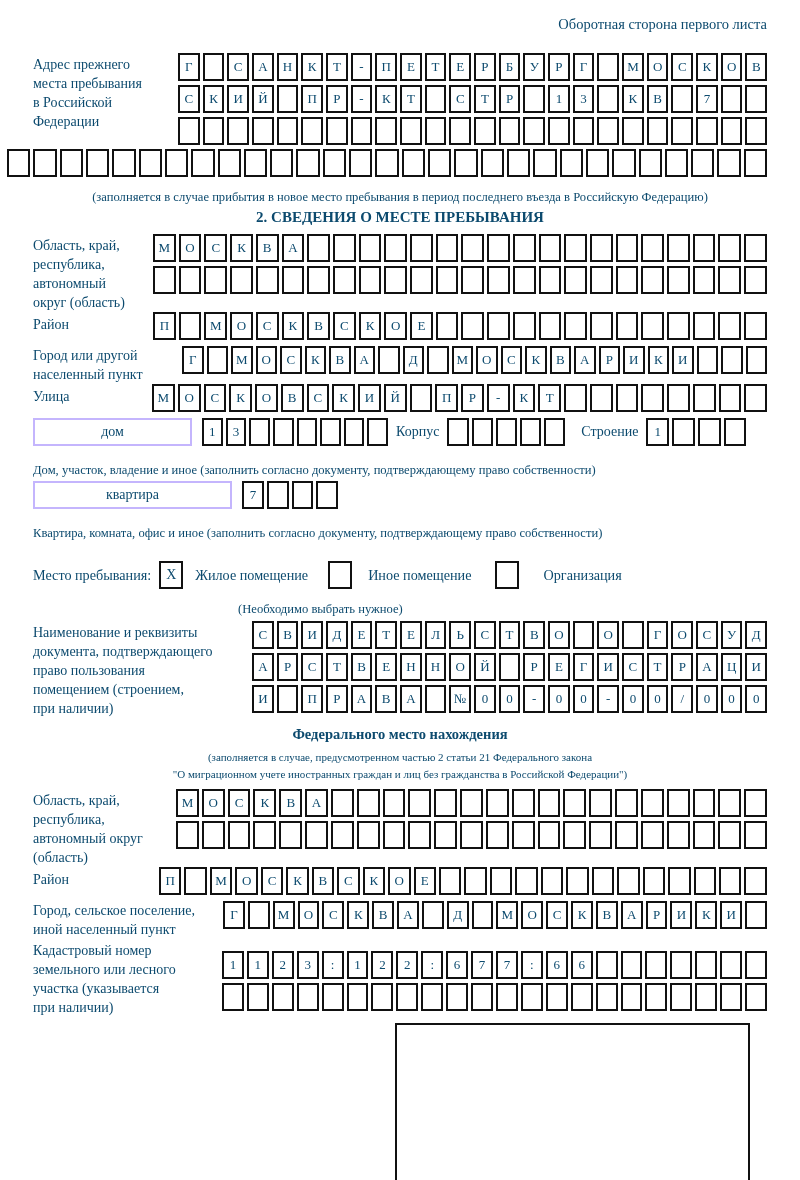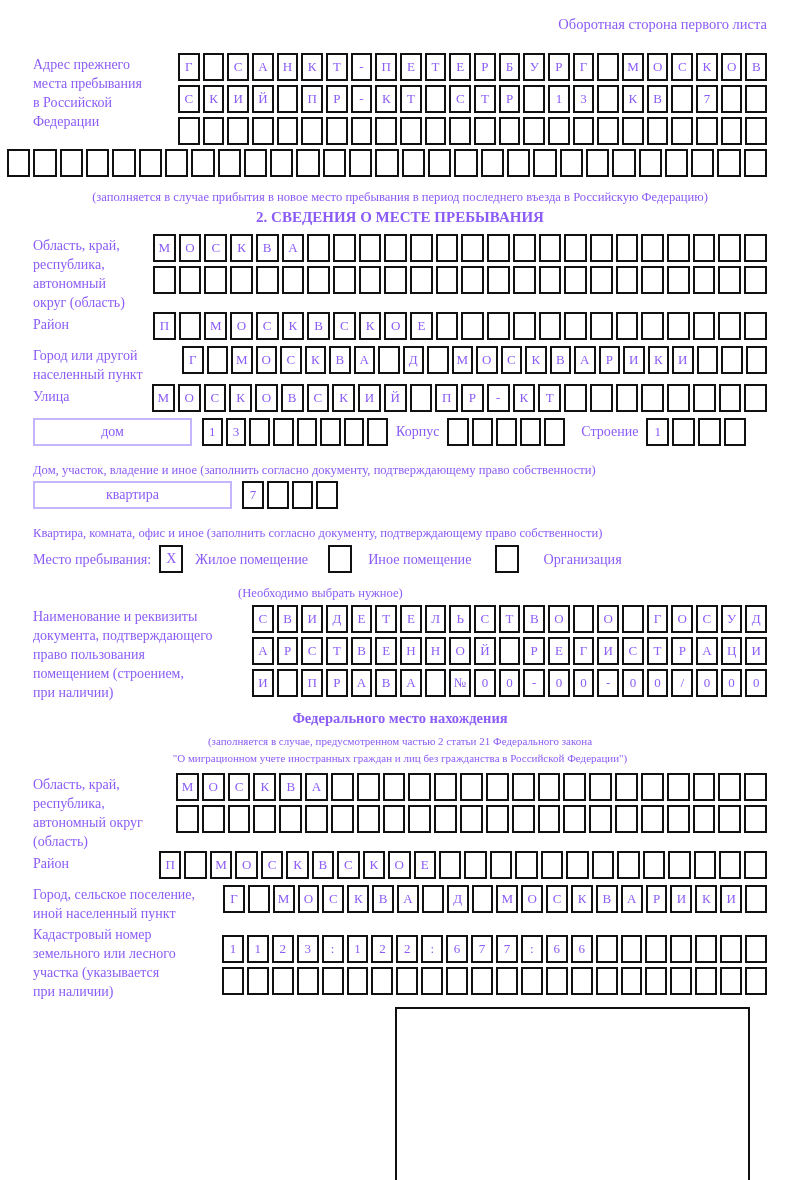--- a/index.html
+++ b/index.html
@@ -1,18 +1,18 @@
 <!DOCTYPE html>
 <html><head>
 <meta charset="utf-8">
 <style>
   html,body{margin:0;padding:0;background:#fff;}
   .page{
     position:relative;width:800px;height:1180px;box-sizing:border-box;
-    padding:16px 33px 0 33px;overflow:hidden;background:#fff;color:#8b5cf6;
+    padding:16px 33px 0 33px;overflow:hidden;background:#fff;color:#0c4a6e;
     font-family:"Liberation Serif","DejaVu Serif",serif;
   }
   .header-note{text-align:right;font-size:14.5px;margin-bottom:20px;}
   .frow{display:flex;align-items:flex-start;}
   .flabel{flex-shrink:0;font-size:14px;line-height:19px;padding-top:2px;}
   .flabel.single{line-height:26px;padding-top:0;}
   .rows{flex:1;display:flex;flex-direction:column;}
   .cells{flex:1;display:flex;gap:3px;margin-bottom:4px;min-width:0;}
   .cells.fixed{flex:0 0 auto;}
   .cell{
@@ -30,21 +30,21 @@
   .inline-lbl{font-size:14px;line-height:28px;white-space:nowrap;}
   .note{font-size:12.6px;line-height:16px;margin:12px 0 3px 0;}
   .note.center{text-align:center;}
   .sec-title{font-size:15px;font-weight:bold;text-align:center;margin:4px 0 8px 0;}
   .center-title{font-size:14.5px;font-weight:bold;text-align:center;margin:8px 0 6px 0;}
   .fed-note{font-size:11px;line-height:17px;text-align:center;margin-bottom:6px;}
   .cb{
     width:20px;height:24px;border:2px solid #111;flex-shrink:0;
     font-size:14px;line-height:23px;text-align:center;background:#fff;
   }
-  .stay-row{display:flex;align-items:center;margin-top:4px;font-size:14.2px;}
+  .stay-row{display:flex;align-items:center;margin-top:20px;font-size:14.2px;}
   .stay-note{margin-left:205px;}
   .stamp-box{margin-left:362px;margin-top:6px;width:351px;height:171px;border:2px solid #111;background:#fff;}
   .stamp-note{margin-left:362px;width:355px;text-align:center;font-size:13px;line-height:16px;margin-top:5px;}
   .mt2{margin-top:2px;} .mt4{margin-top:4px;}
   .offset-down{margin-top:12px;}
   .gap8{width:8px;flex-shrink:0;} .gap10{width:10px;flex-shrink:0;} .gap12{width:12px;flex-shrink:0;}
   .gap16{width:16px;flex-shrink:0;} .gap20{width:20px;flex-shrink:0;} .gap24{width:24px;flex-shrink:0;}
 </style>
 </head>
 <body>

